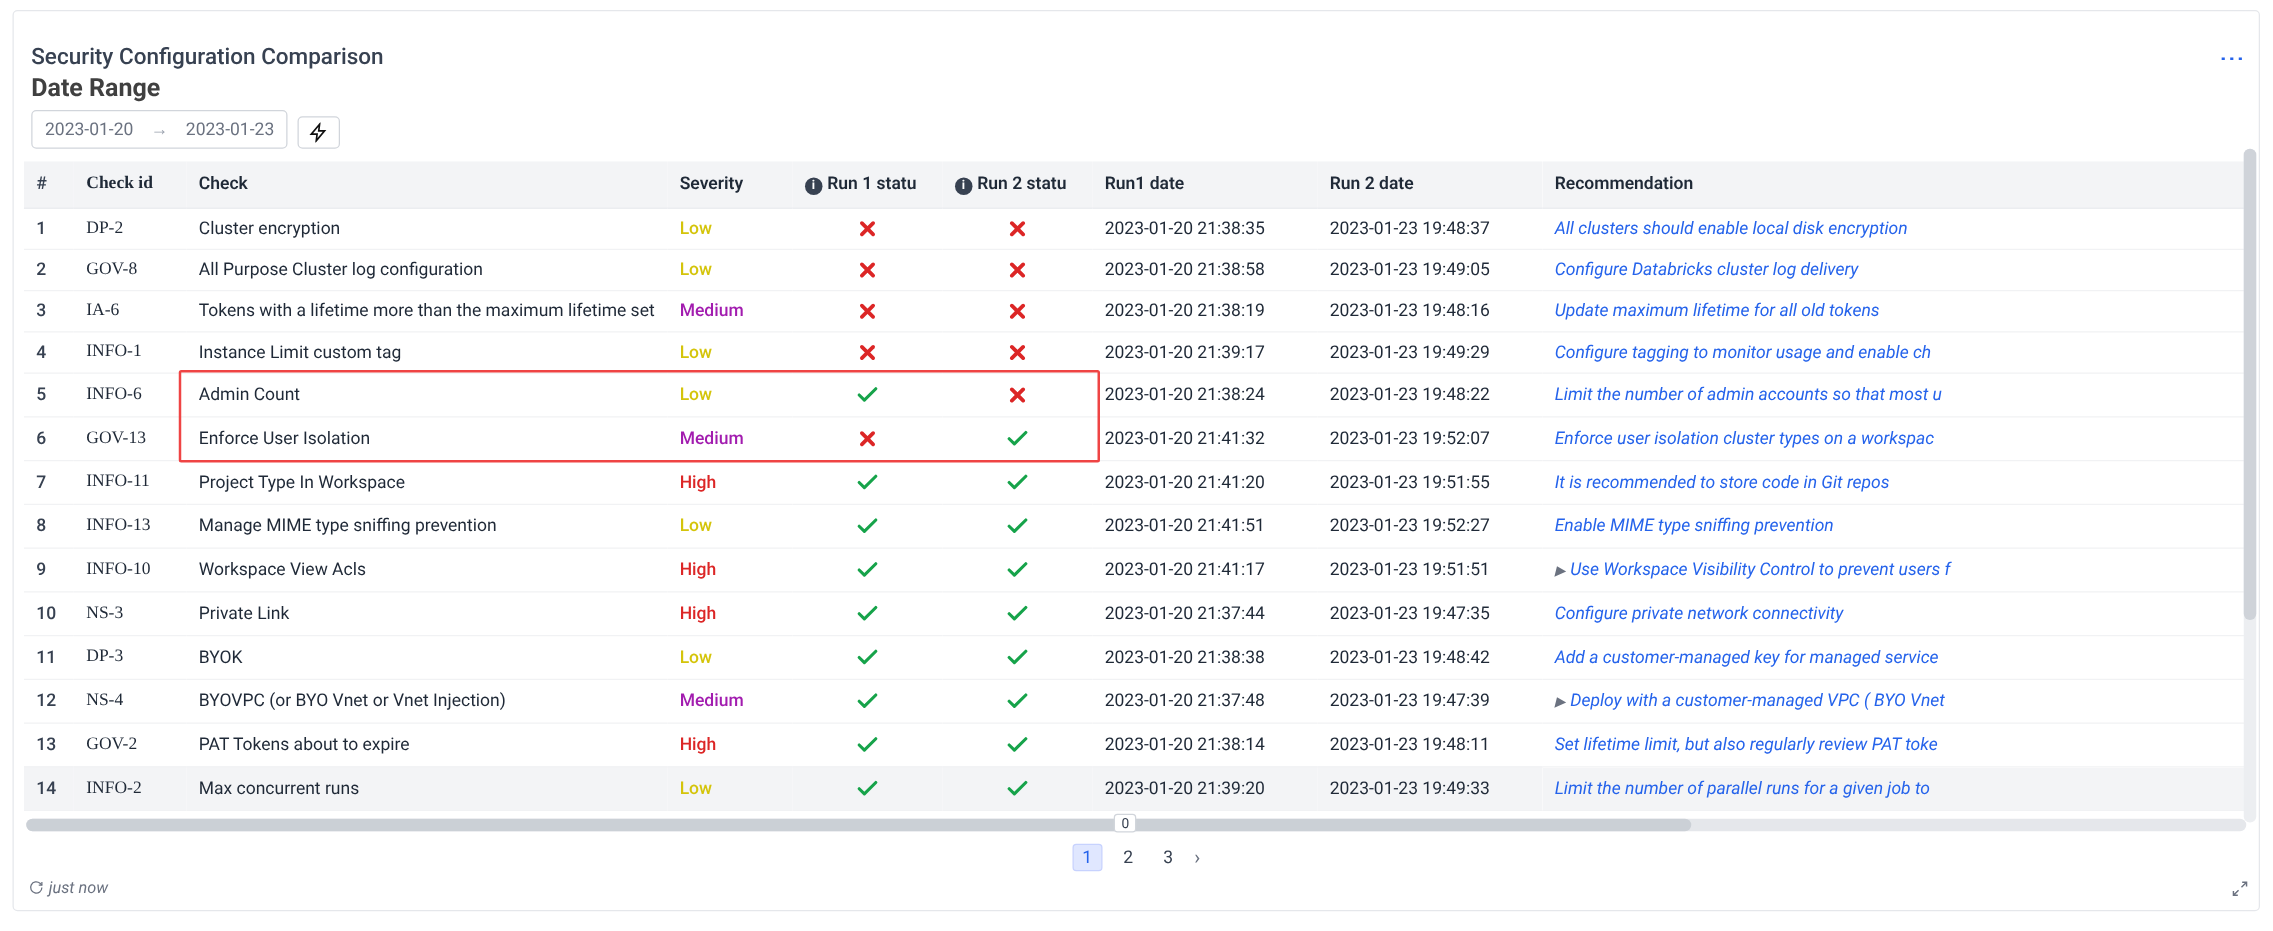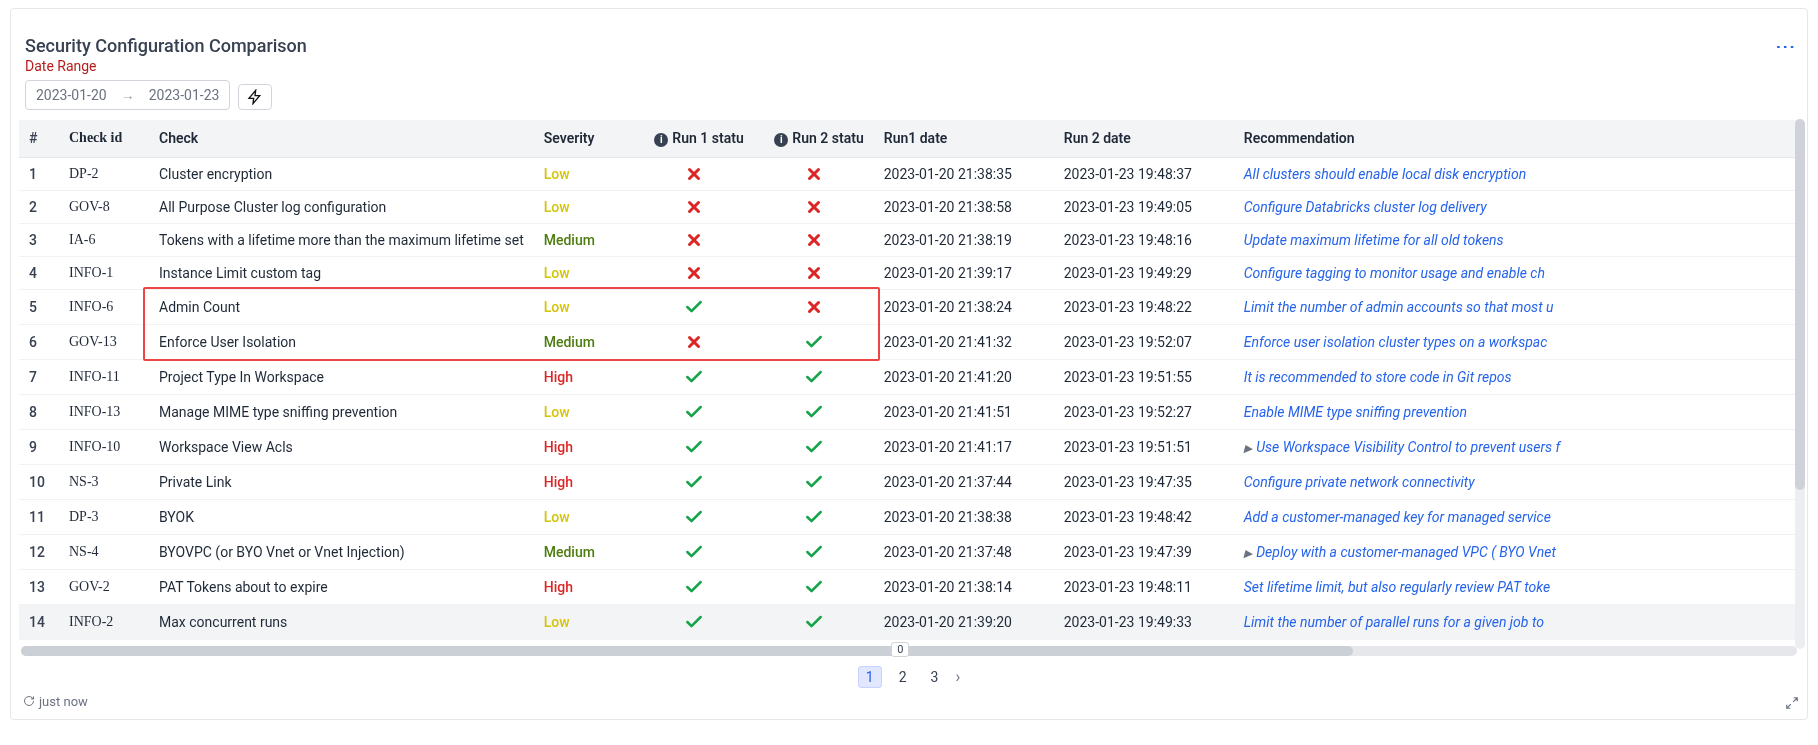--- a/index.html
+++ b/index.html
@@ -23,23 +23,23 @@
     justify-content: space-between;
   }
   .title-block { padding: 4px 8px 0 8px; }
   .title {
     font-size: 18px;
     font-weight: 500;
     color: #374151;
     margin: 0 0 2px 0;
   }
   .subtitle {
-    font-size: 14px;
-    font-weight: 400;
-    color: #b91c1c;
+    font-size: 20px;
+    font-weight: 700;
+    color: #404040;
     margin: 0 0 6px 0;
   }
   .kebab {
     padding: 6px 8px 0 0;
     color: #2563eb;
     font-size: 20px;
     line-height: 14px;
     cursor: pointer;
     letter-spacing: -1px;
     writing-mode: vertical-rl;
@@ -94,27 +94,27 @@
     border-bottom: 1px solid #f1f2f4;
     font-size: 14px;
     vertical-align: middle;
     white-space: nowrap;
   }
   tbody tr.hovered { background: #f3f4f6; }
   .col-num { width: 40px; color:#374151; font-weight:500;}
   .col-check-id { width: 90px; font-family: Liberation Serif, serif; }
   .col-check { width: 380px; }
   .col-sev { width: 100px; }
-  .col-status { width: 120px; text-align: right; }
+  .col-status { width: 120px; text-align: left; }
   .col-date { width: 180px; }
   .col-rec { width: auto; overflow: hidden; text-overflow: ellipsis; max-width: 300px;}
   td.col-rec { color: #2563eb; cursor: pointer; font-style: italic; }
   td.col-rec .expander { color:#6b7280; margin-right:4px; font-size:11px; display:inline-block;}
   .sev-low { color: #d4c40a; font-weight: 500; }
-  .sev-medium { color: #4d7c0f; font-weight: 500; }
+  .sev-medium { color: #a21caf; font-weight: 500; }
   .sev-high { color: #dc2626; font-weight: 500; }
   .icon-status { display: flex; align-items:center; justify-content:center;}
   .info-icon {
     display:inline-flex; width:14px; height:14px; border-radius:50%;
     background:#374151; color:#fff; align-items:center; justify-content:center;
     font-size:10px; font-weight:700; margin-right:4px;
   }
   .highlight-box {
     position: absolute;
     border: 2px solid #ef4444;
@@ -160,20 +160,21 @@
   }
   .pagination .next { color:#6b7280; cursor:pointer; font-size:16px;}
   .footer {
     display: flex;
     align-items: center;
     gap: 4px;
     color: #6b7280;
     font-size: 13px;
     padding-left: 6px;
     margin-top: 6px;
+    font-style: italic;
   }
   .expand-corner {
     position: absolute;
     right: 8px;
     bottom: 6px;
     color: #6b7280;
     cursor: pointer;
   }
   .vscroll {
     position:absolute; right:2px; top:110px; bottom:70px; width:10px;

